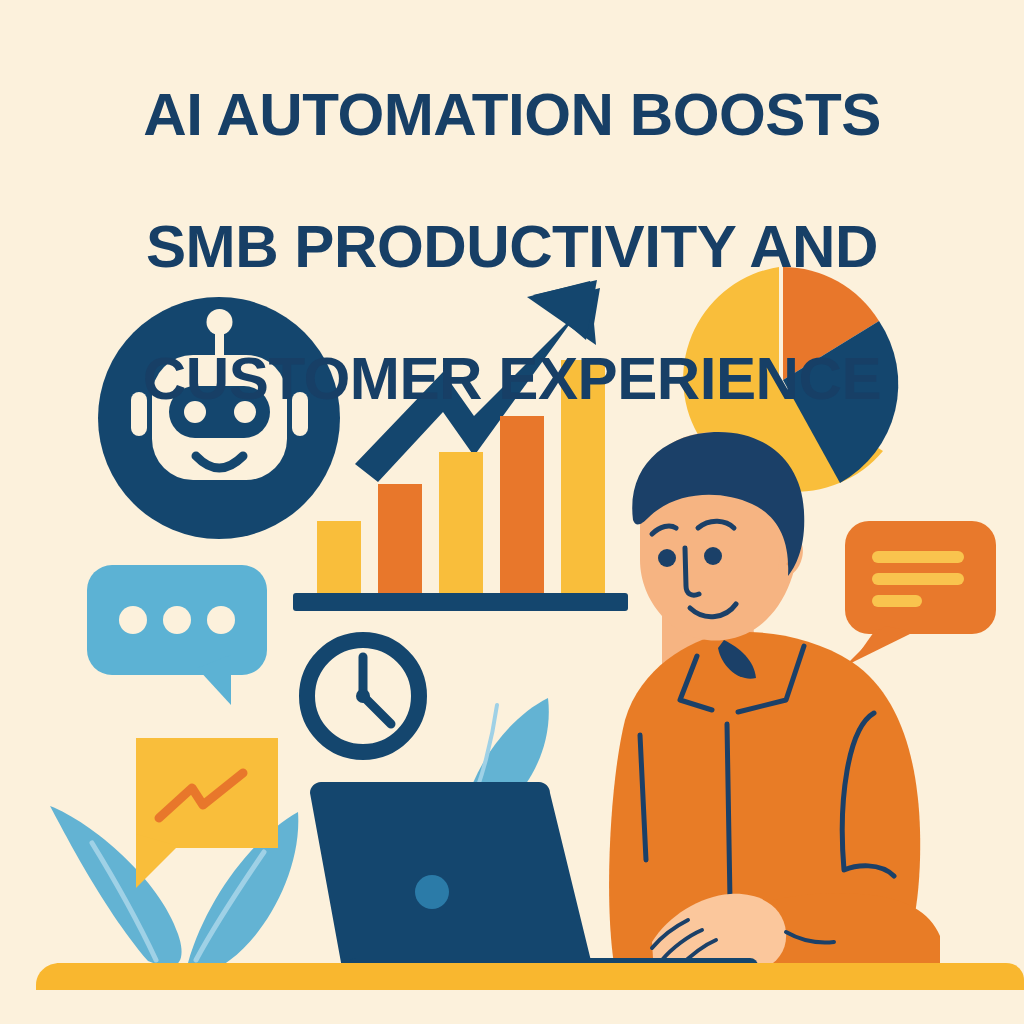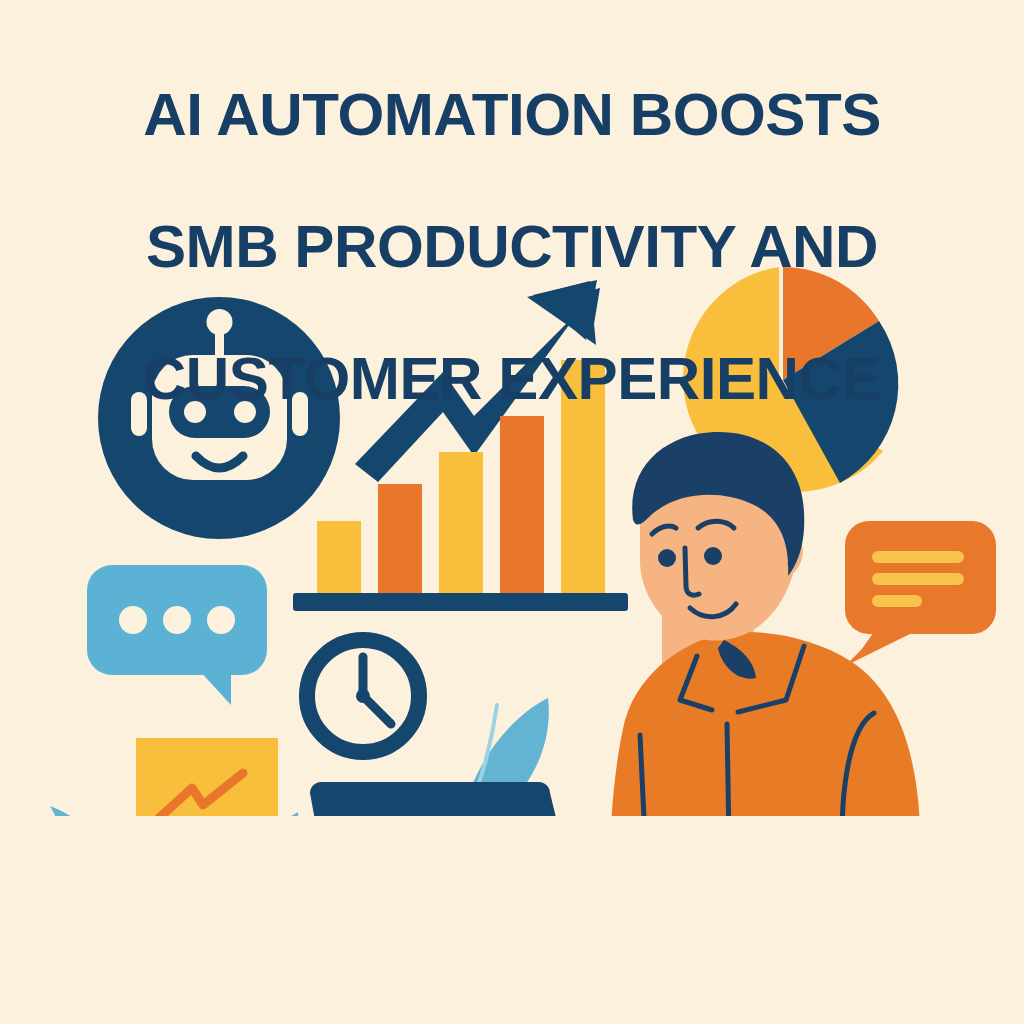--- a/index.html
+++ b/index.html
@@ -2,21 +2,21 @@
 <html><head>
 <meta charset="utf-8">
 <style>
   html,body{margin:0;padding:0;}
   body{
     width:1024px;height:1024px;
     font-family:"Liberation Sans",sans-serif;
     background:#fcf1dc;
     overflow:hidden;
   }
-  #stage{position:relative;width:1024px;height:816px;background:#ffffff;overflow:hidden;}
+  #stage{position:relative;width:1024px;height:990px;background:#ffffff;overflow:hidden;}
   #art{position:absolute;inset:0;}
   .headline{
     position:absolute;left:0;right:0;top:16px;
     text-align:center;
     color:#173F66;
     font-weight:bold;
     font-size:59px;
     line-height:66px;
     letter-spacing:-0.5px;
     font-family:"Liberation Sans",sans-serif;

